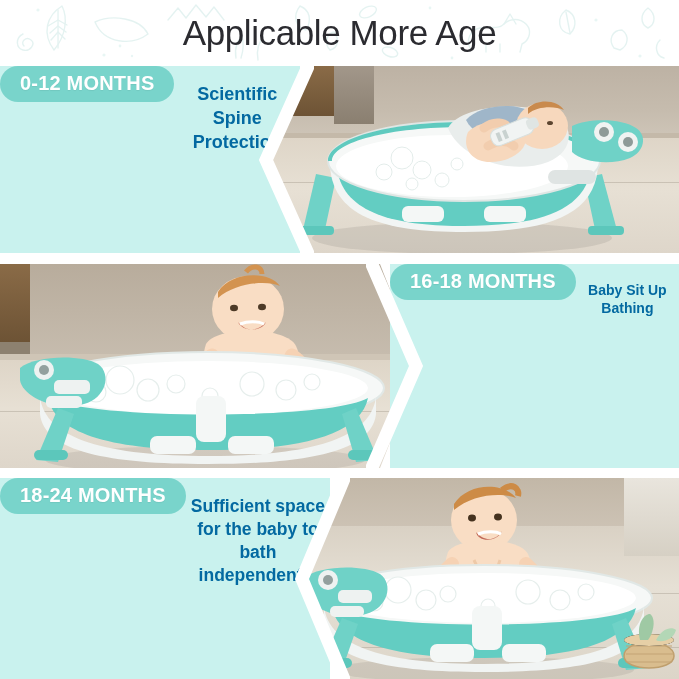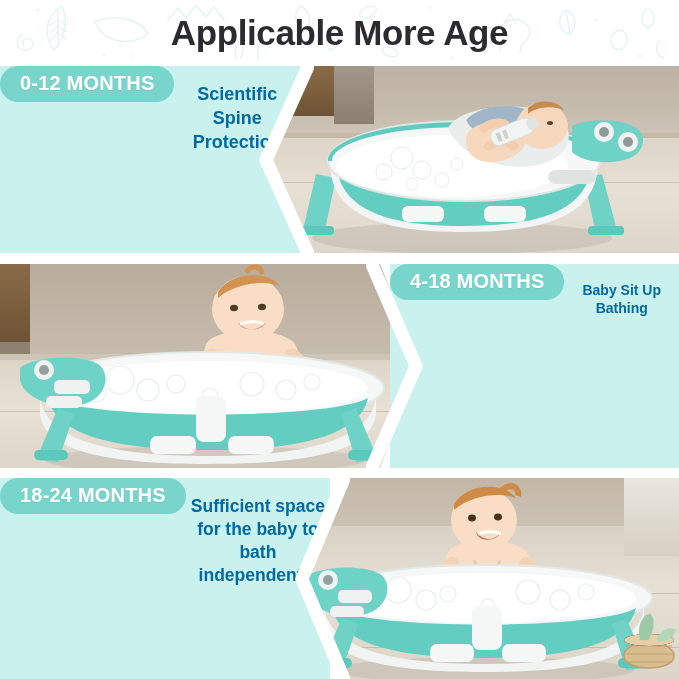--- a/index.html
+++ b/index.html
@@ -10,21 +10,21 @@
     position:relative;
   }
   .page{position:relative;width:679px;height:679px;overflow:hidden;background:#fff;}
 
   
   .header{position:absolute;left:0;top:0;width:679px;height:66px;background:#ffffff;overflow:hidden;}
   .header-pattern{position:absolute;left:0;top:0;width:679px;height:66px;opacity:.55;}
   .header-title{
     position:absolute;left:0;top:0;width:679px;height:66px;
     display:flex;align-items:center;justify-content:center;
-    font-size:35px;font-weight:bold;color:#2b2b30;letter-spacing:-0.4px;
+    font-size:35px;font-weight:normal;color:#2b2b30;letter-spacing:-0.4px;
     z-index:3;white-space:nowrap;
   }
 
   
   .section{position:absolute;left:0;width:679px;overflow:hidden;background:#ffffff;}
   .sec1{top:66px;height:187px;}
   .sec2{top:264px;height:204px;}
   .sec3{top:478px;height:201px;}
 
   .mintpane{position:absolute;top:0;height:100%;background:#c9f2ee;}
@@ -253,21 +253,21 @@
           <circle cx="44" cy="106" r="10" fill="#eef2f1"></circle>
             <circle cx="44" cy="106" r="5" fill="#93a09e"></circle>
           <rect x="54" y="116" width="36" height="14" rx="5" fill="#eef2f1"></rect>
           <rect x="46" y="132" width="36" height="12" rx="5" fill="#eef2f1"></rect>
         </svg>
       </div>
     </div>
 
     <div class="mintpane" style="left:390px;width:289px;">
       <div class="textblock">
-        <div class="badge">4-18 MONTHS</div>
+        <div class="badge">16-18 MONTHS</div>
         <div class="subtext">Baby Sit Up Bathing</div>
       </div>
     </div>
 
     <svg class="divider" style="left:366px;top:0;width:70px;height:204px;" viewBox="0 0 70 204">
       <path d="M4 -4 L50 102 L4 208" stroke="#ffffff" stroke-width="13" fill="none" stroke-linejoin="miter"></path>
     </svg>
   </div>
 
   <div class="section sec3">

